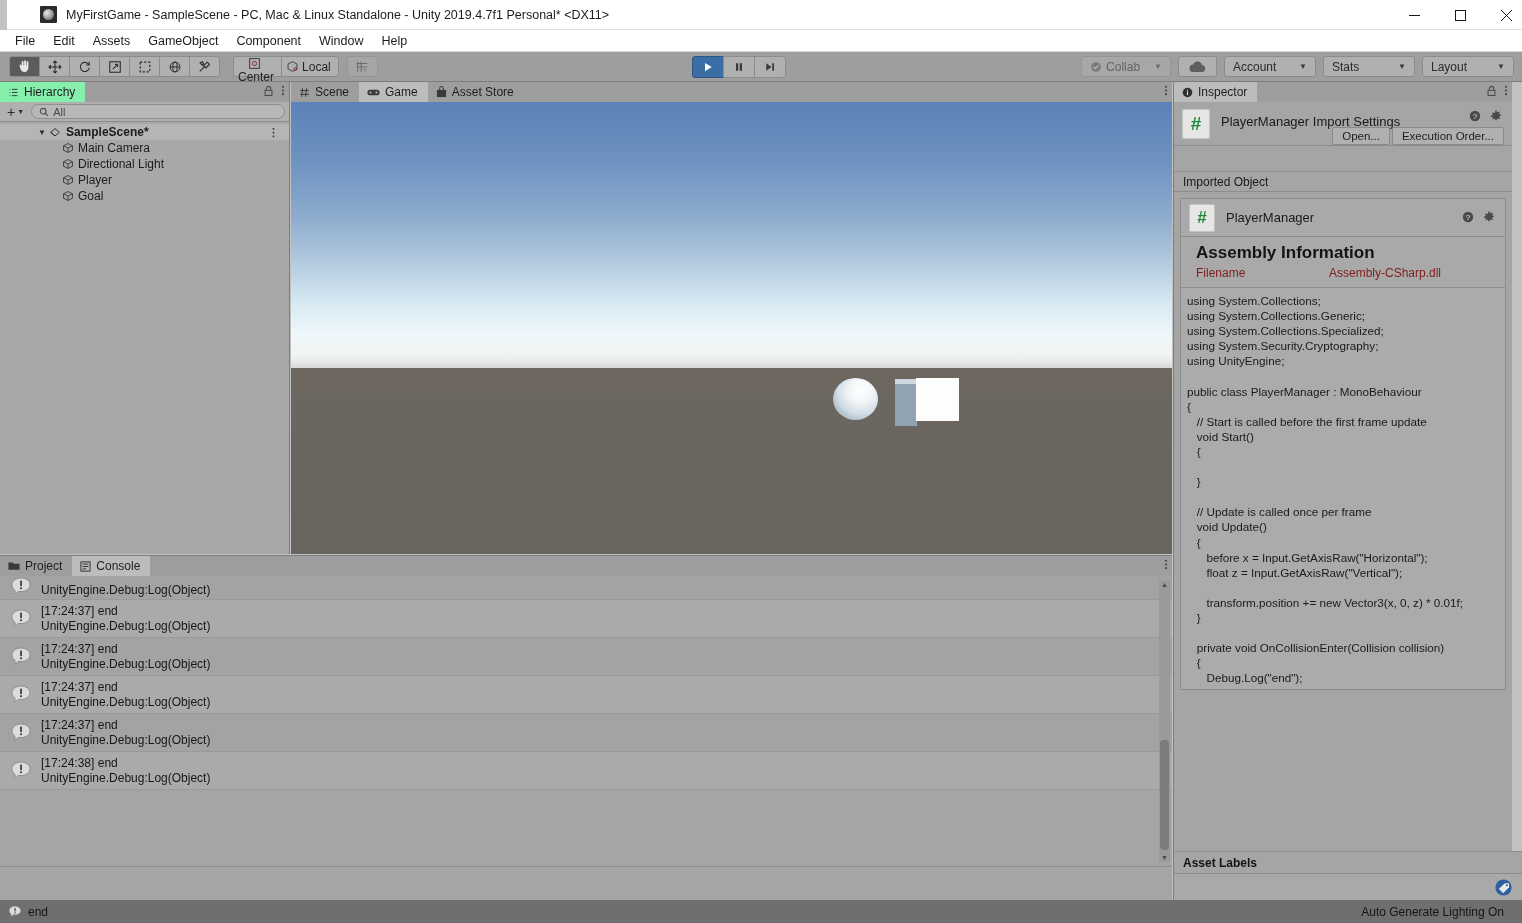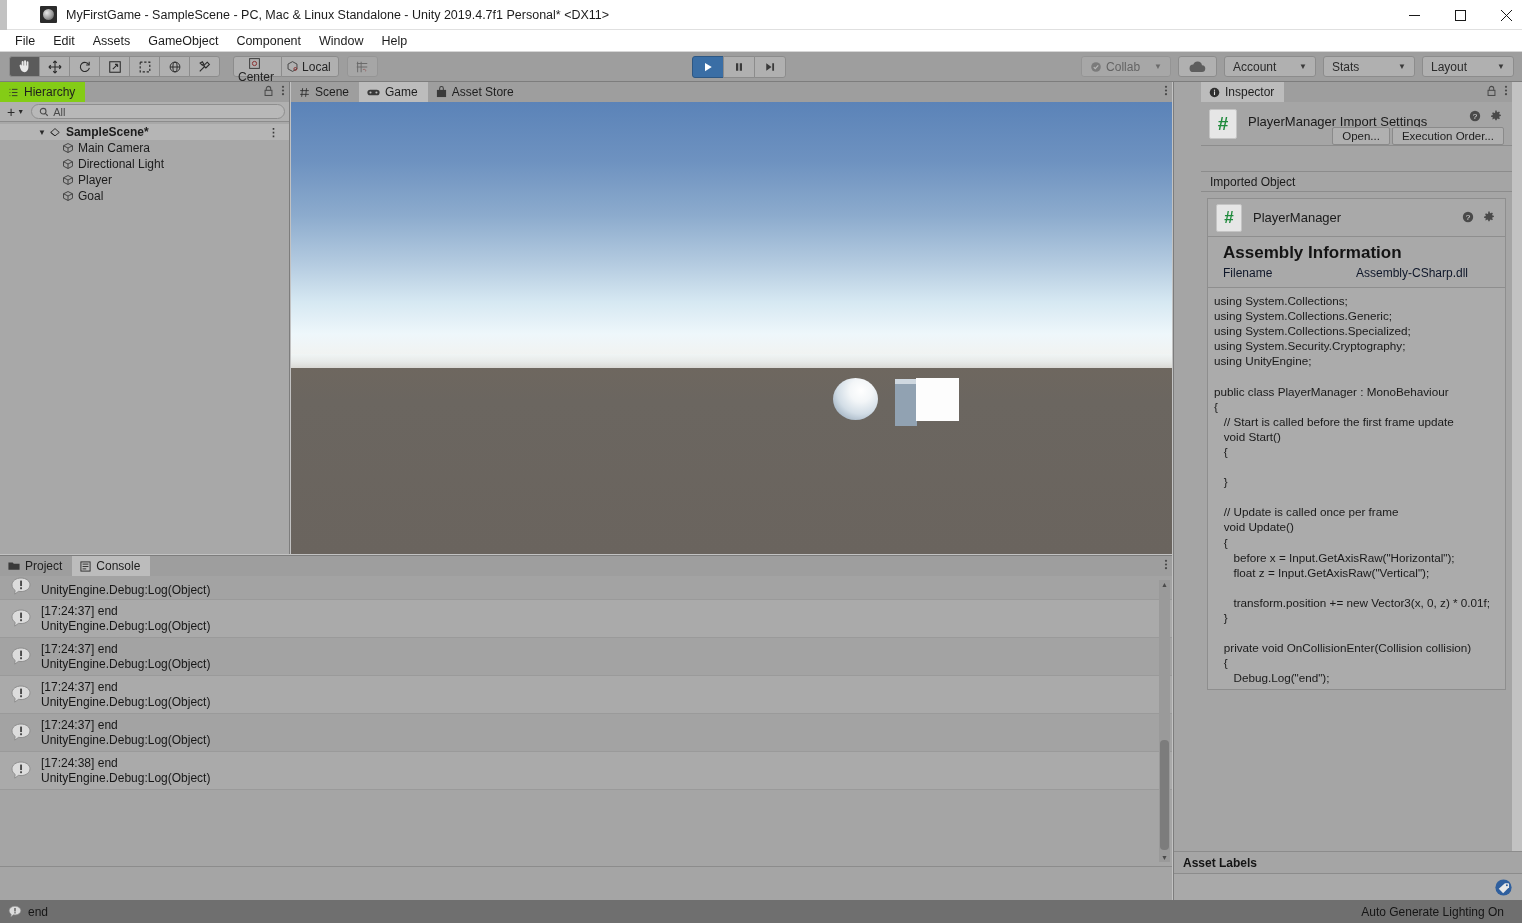--- a/index.html
+++ b/index.html
@@ -91,21 +91,21 @@
   
   .panel { position: absolute; background: #a5a5a5; }
   .panel-tabbar {
     height: 20px; background: #9e9e9e; display: flex; align-items: flex-end;
     position: relative;
   }
   .tab {
     height: 20px; display: flex; align-items: center; gap: 5px;
     padding: 0 10px 0 8px; font-size: 12px; color: #1e1e1e; background: #9e9e9e;
   }
-  .tab.sel { background: #84cc16; }
+  .tab.sel { background: #86efac; }
   .tab-tools { position: absolute; right: 4px; top: 2px; display: flex; gap: 7px; align-items: center; color: #3b3b3b; }
 
   
   #hierarchy { left: 0; top: 82px; width: 290px; height: 472px; background: #a8a8a8; border-right: 1px solid #7d7d7d; }
   .hier-toolbar {
     height: 20px; background: #b0b0b0; display: flex; align-items: center; padding: 0 4px; gap: 4px;
     border-bottom: 1px solid #8c8c8c;
   }
   .plus-btn { display: flex; align-items: center; gap: 2px; color: #2a2a2a; font-size: 14px; padding: 0 3px; }
   .search-box {
@@ -158,21 +158,21 @@
     position: absolute; left: 625px; top: 276px; width: 43px; height: 43px; background: #fdfdfd;
   }
   .cube-face-left {
     position: absolute; left: 604px; top: 281px; width: 22px; height: 43px; background: #91a2b2;
   }
   .cube-face-top {
     position: absolute; left: 604px; top: 277px; width: 22px; height: 5px; background: #cfd8e0;
   }
 
   
-  #inspector { left: 1173px; top: 82px; width: 339px; height: 841px; background: #a5a5a5; border-left: 1px solid #7d7d7d; padding-left: 27px; }
+  #inspector { left: 1173px; top: 82px; width: 339px; height: 841px; background: #a5a5a5; border-left: 1px solid #7d7d7d; }
   .insp-header {
     height: 44px; background: #a5a5a5; display: flex; align-items: flex-start; padding: 7px 8px 0 8px;
     border-bottom: 1px solid #8c8c8c; position: relative;
   }
   .cs-icon {
     width: 28px; height: 30px; background: #e6e6e6; border-radius: 2px 2px 2px 2px;
     display: flex; align-items: center; justify-content: center;
     color: #1f8a3c; font-weight: bold; font-size: 19px; position: relative;
     border: 1px solid #c4c4c4;
   }
@@ -185,21 +185,21 @@
     padding: 0 9px; display: flex; align-items: center; font-size: 11.5px; color: #1e1e1e;
   }
   .insp-gap { height: 26px; background: #a5a5a5; border-bottom: 1px solid #8c8c8c; }
   .insp-section-lbl { height: 20px; display: flex; align-items: center; padding-left: 9px; font-size: 12px; color: #1a1a1a;
     border-bottom: 1px solid #8c8c8c; }
   .imported-box { margin: 6px 6px 0 6px; border: 1px solid #8e8e8e; background: #a9a9a9; }
   .imported-head { height: 38px; display: flex; align-items: center; padding: 0 8px; position: relative; border-bottom: 1px solid #8e8e8e; }
   .imported-head .nm { margin-left: 11px; font-size: 13px; color: #1a1a1a; }
   .asm-block { padding: 6px 0 7px 0; }
   .asm-title { font-weight: bold; font-size: 17px; color: #141414; padding-left: 15px; margin-bottom: 3px; }
-  .asm-row { display: flex; font-size: 12px; color: #0f172a; padding-left: 15px; }
+  .asm-row { display: flex; font-size: 12px; color: #7f1d1d; padding-left: 15px; }
   .asm-row .k { width: 133px; }
   .code-area {
     margin: 0 6px; background: #ababab; border: 1px solid #8e8e8e; border-top: none;
     height: 402px; overflow: hidden; padding: 5px 0 0 6px;
   }
   .code-line { font-size: 11.7px; line-height: 15.1px; color: #1a1a1a; white-space: pre; font-family: "Liberation Sans", sans-serif; }
   .labels-sep { position: absolute; left: 0; bottom: 71px; width: 349px; height: 1px; background: #8c8c8c; }
   .asset-labels-hdr { position: absolute; left: 0; bottom: 49px; width: 349px; height: 22px;
     display: flex; align-items: center; padding-left: 9px; font-size: 12px; font-weight: bold; color: #141414;
     background: #a5a5a5; border-bottom: 1px solid #8c8c8c; }

